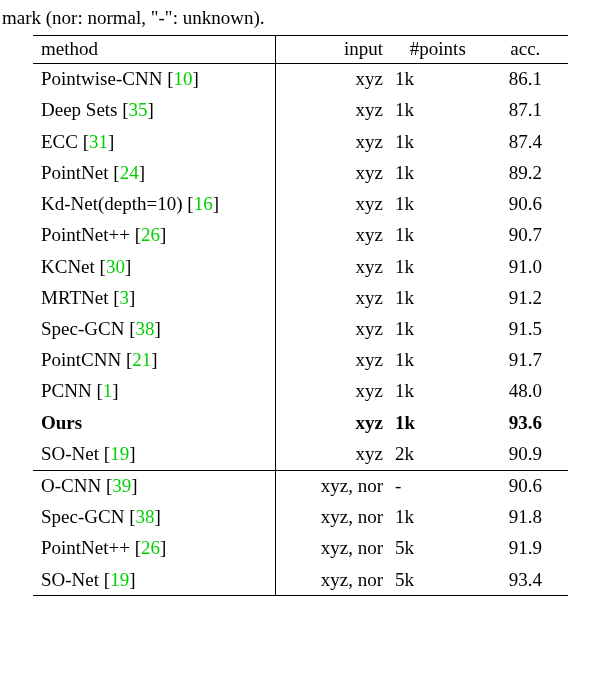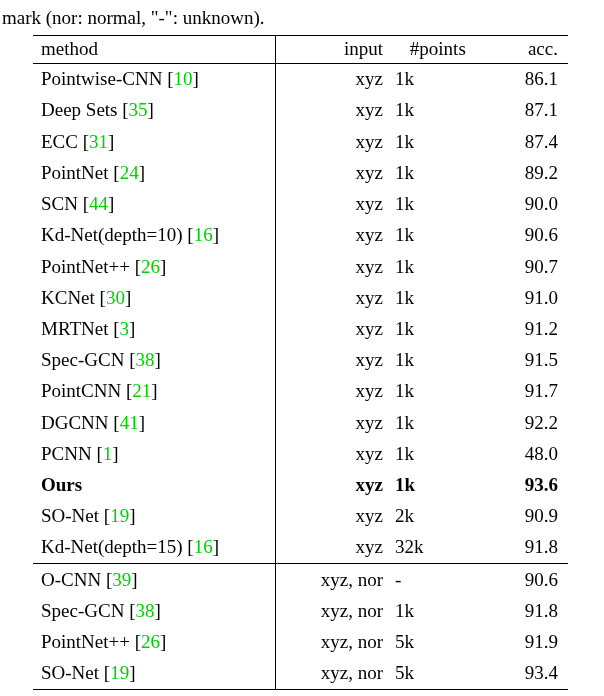--- a/index.html
+++ b/index.html
@@ -39,21 +39,21 @@
     padding-left: 8px;
   }
   th.input-col, td.input-col {
     text-align: right;
     width: 110px;
   }
   th.points-col, td.points-col {
     width: 90px;
   }
   th.acc-col, td.acc-col {
-    text-align: right;
+    text-align: center;
     width: 70px;
     padding-right: 10px;
   }
   .top-rule    { border-top: 1.5px solid #000; margin-top: 16px; }
   .mid-rule    { border-top: 1px solid #000; margin-left: 16px; }
   .bottom-rule td { border-bottom: 1.5px solid #000; }
   .cite {
     color: #00d000;
   }
   .bold td, .bold span.mname, .bold .input-col, .bold .points-col, .bold .acc-col {
@@ -97,26 +97,20 @@
           <td class="points-col">1k</td>
           <td class="acc-col">87.4</td>
         </tr>
         <tr>
           <td class="method-col"><span class="mname">PointNet</span> [<span class="cite">24</span>]</td>
           <td class="input-col">xyz</td>
           <td class="points-col">1k</td>
           <td class="acc-col">89.2</td>
         </tr>
         <tr>
-          <td class="method-col"><span class="mname">SCN</span> [<span class="cite">44</span>]</td>
-          <td class="input-col">xyz</td>
-          <td class="points-col">1k</td>
-          <td class="acc-col">90.0</td>
-        </tr>
-        <tr>
           <td class="method-col"><span class="mname">Kd-Net(depth=10)</span> [<span class="cite">16</span>]</td>
           <td class="input-col">xyz</td>
           <td class="points-col">1k</td>
           <td class="acc-col">90.6</td>
         </tr>
         <tr>
           <td class="method-col"><span class="mname">PointNet++</span> [<span class="cite">26</span>]</td>
           <td class="input-col">xyz</td>
           <td class="points-col">1k</td>
           <td class="acc-col">90.7</td>
@@ -139,48 +133,36 @@
           <td class="points-col">1k</td>
           <td class="acc-col">91.5</td>
         </tr>
         <tr>
           <td class="method-col"><span class="mname">PointCNN</span> [<span class="cite">21</span>]</td>
           <td class="input-col">xyz</td>
           <td class="points-col">1k</td>
           <td class="acc-col">91.7</td>
         </tr>
         <tr>
-          <td class="method-col"><span class="mname">DGCNN</span> [<span class="cite">41</span>]</td>
-          <td class="input-col">xyz</td>
-          <td class="points-col">1k</td>
-          <td class="acc-col">92.2</td>
-        </tr>
-        <tr>
           <td class="method-col"><span class="mname">PCNN</span> [<span class="cite">1</span>]</td>
           <td class="input-col">xyz</td>
           <td class="points-col">1k</td>
           <td class="acc-col">48.0</td>
         </tr>
         <tr class="bold">
           <td class="method-col"><span class="mname">Ours</span></td>
           <td class="input-col">xyz</td>
           <td class="points-col">1k</td>
           <td class="acc-col">93.6</td>
         </tr>
         <tr>
           <td class="method-col"><span class="mname">SO-Net</span> [<span class="cite">19</span>]</td>
           <td class="input-col">xyz</td>
           <td class="points-col">2k</td>
           <td class="acc-col">90.9</td>
-        </tr>
-        <tr>
-          <td class="method-col"><span class="mname">Kd-Net(depth=15)</span> [<span class="cite">16</span>]</td>
-          <td class="input-col">xyz</td>
-          <td class="points-col">32k</td>
-          <td class="acc-col">91.8</td>
         </tr>
         <tr class="mid-rule">
           <td class="method-col"><span class="mname">O-CNN</span> [<span class="cite">39</span>]</td>
           <td class="input-col">xyz, nor</td>
           <td class="points-col">-</td>
           <td class="acc-col">90.6</td>
         </tr>
         <tr>
           <td class="method-col"><span class="mname">Spec-GCN</span> [<span class="cite">38</span>]</td>
           <td class="input-col">xyz, nor</td>

